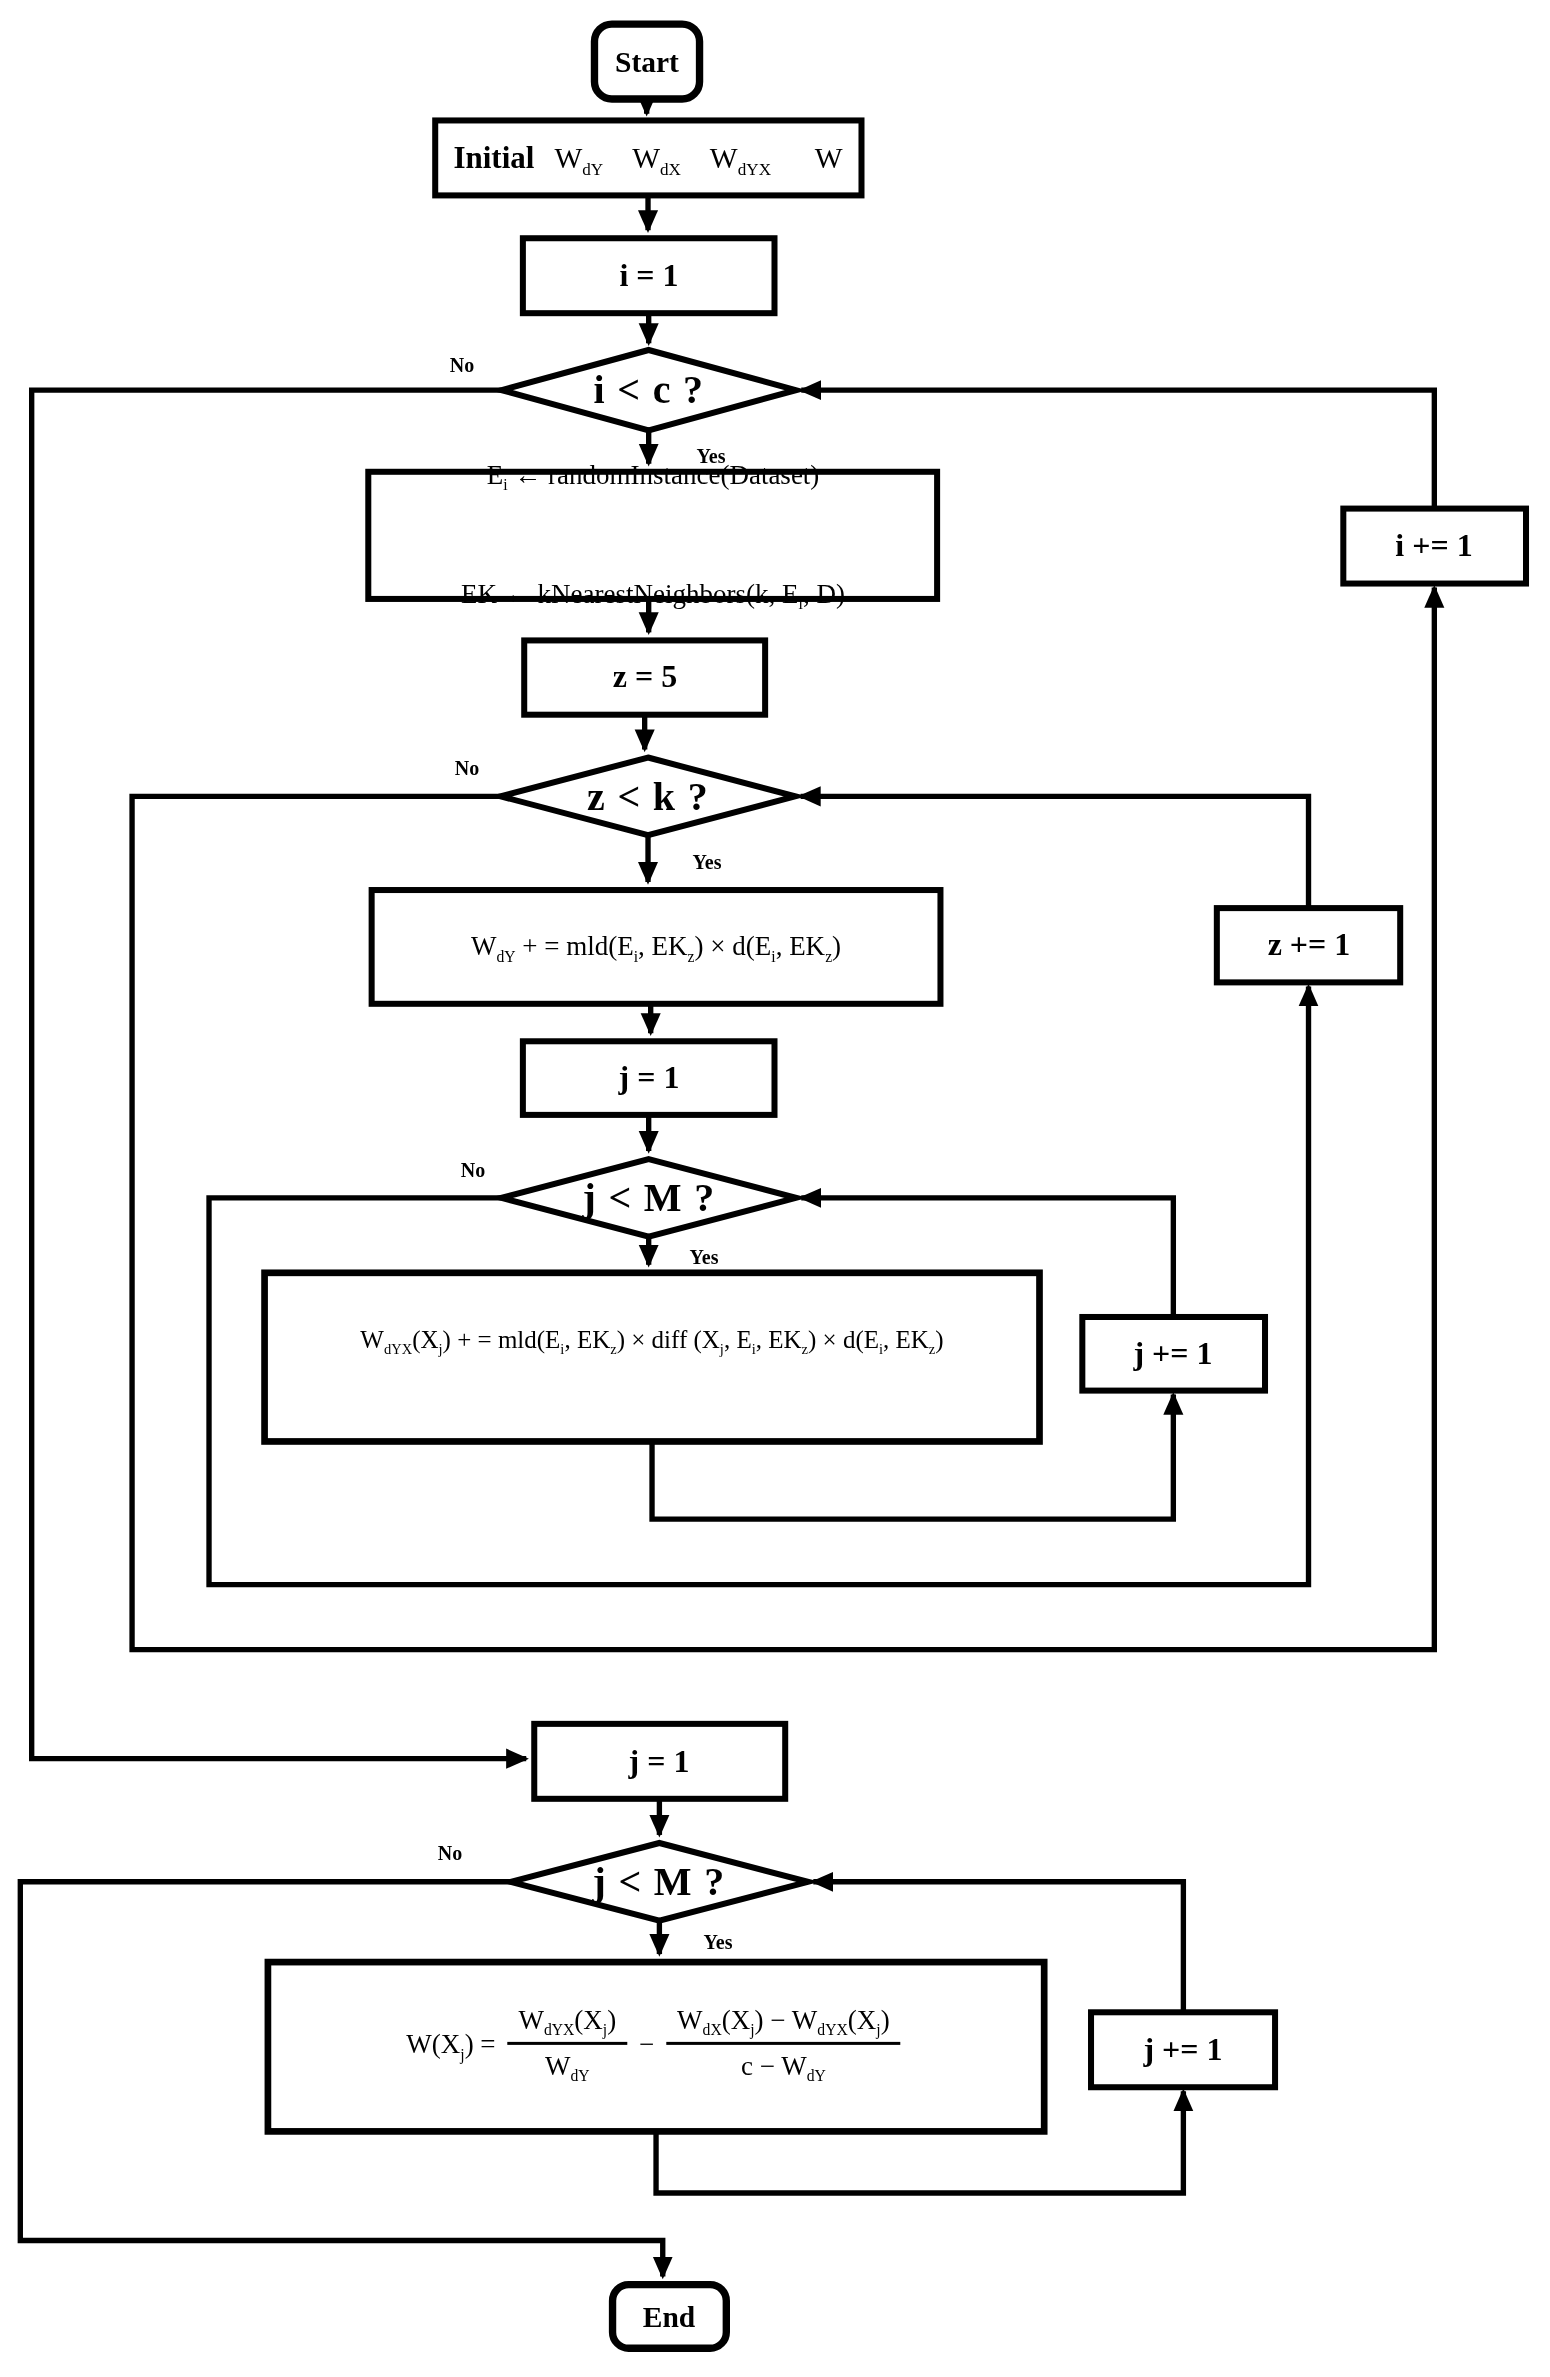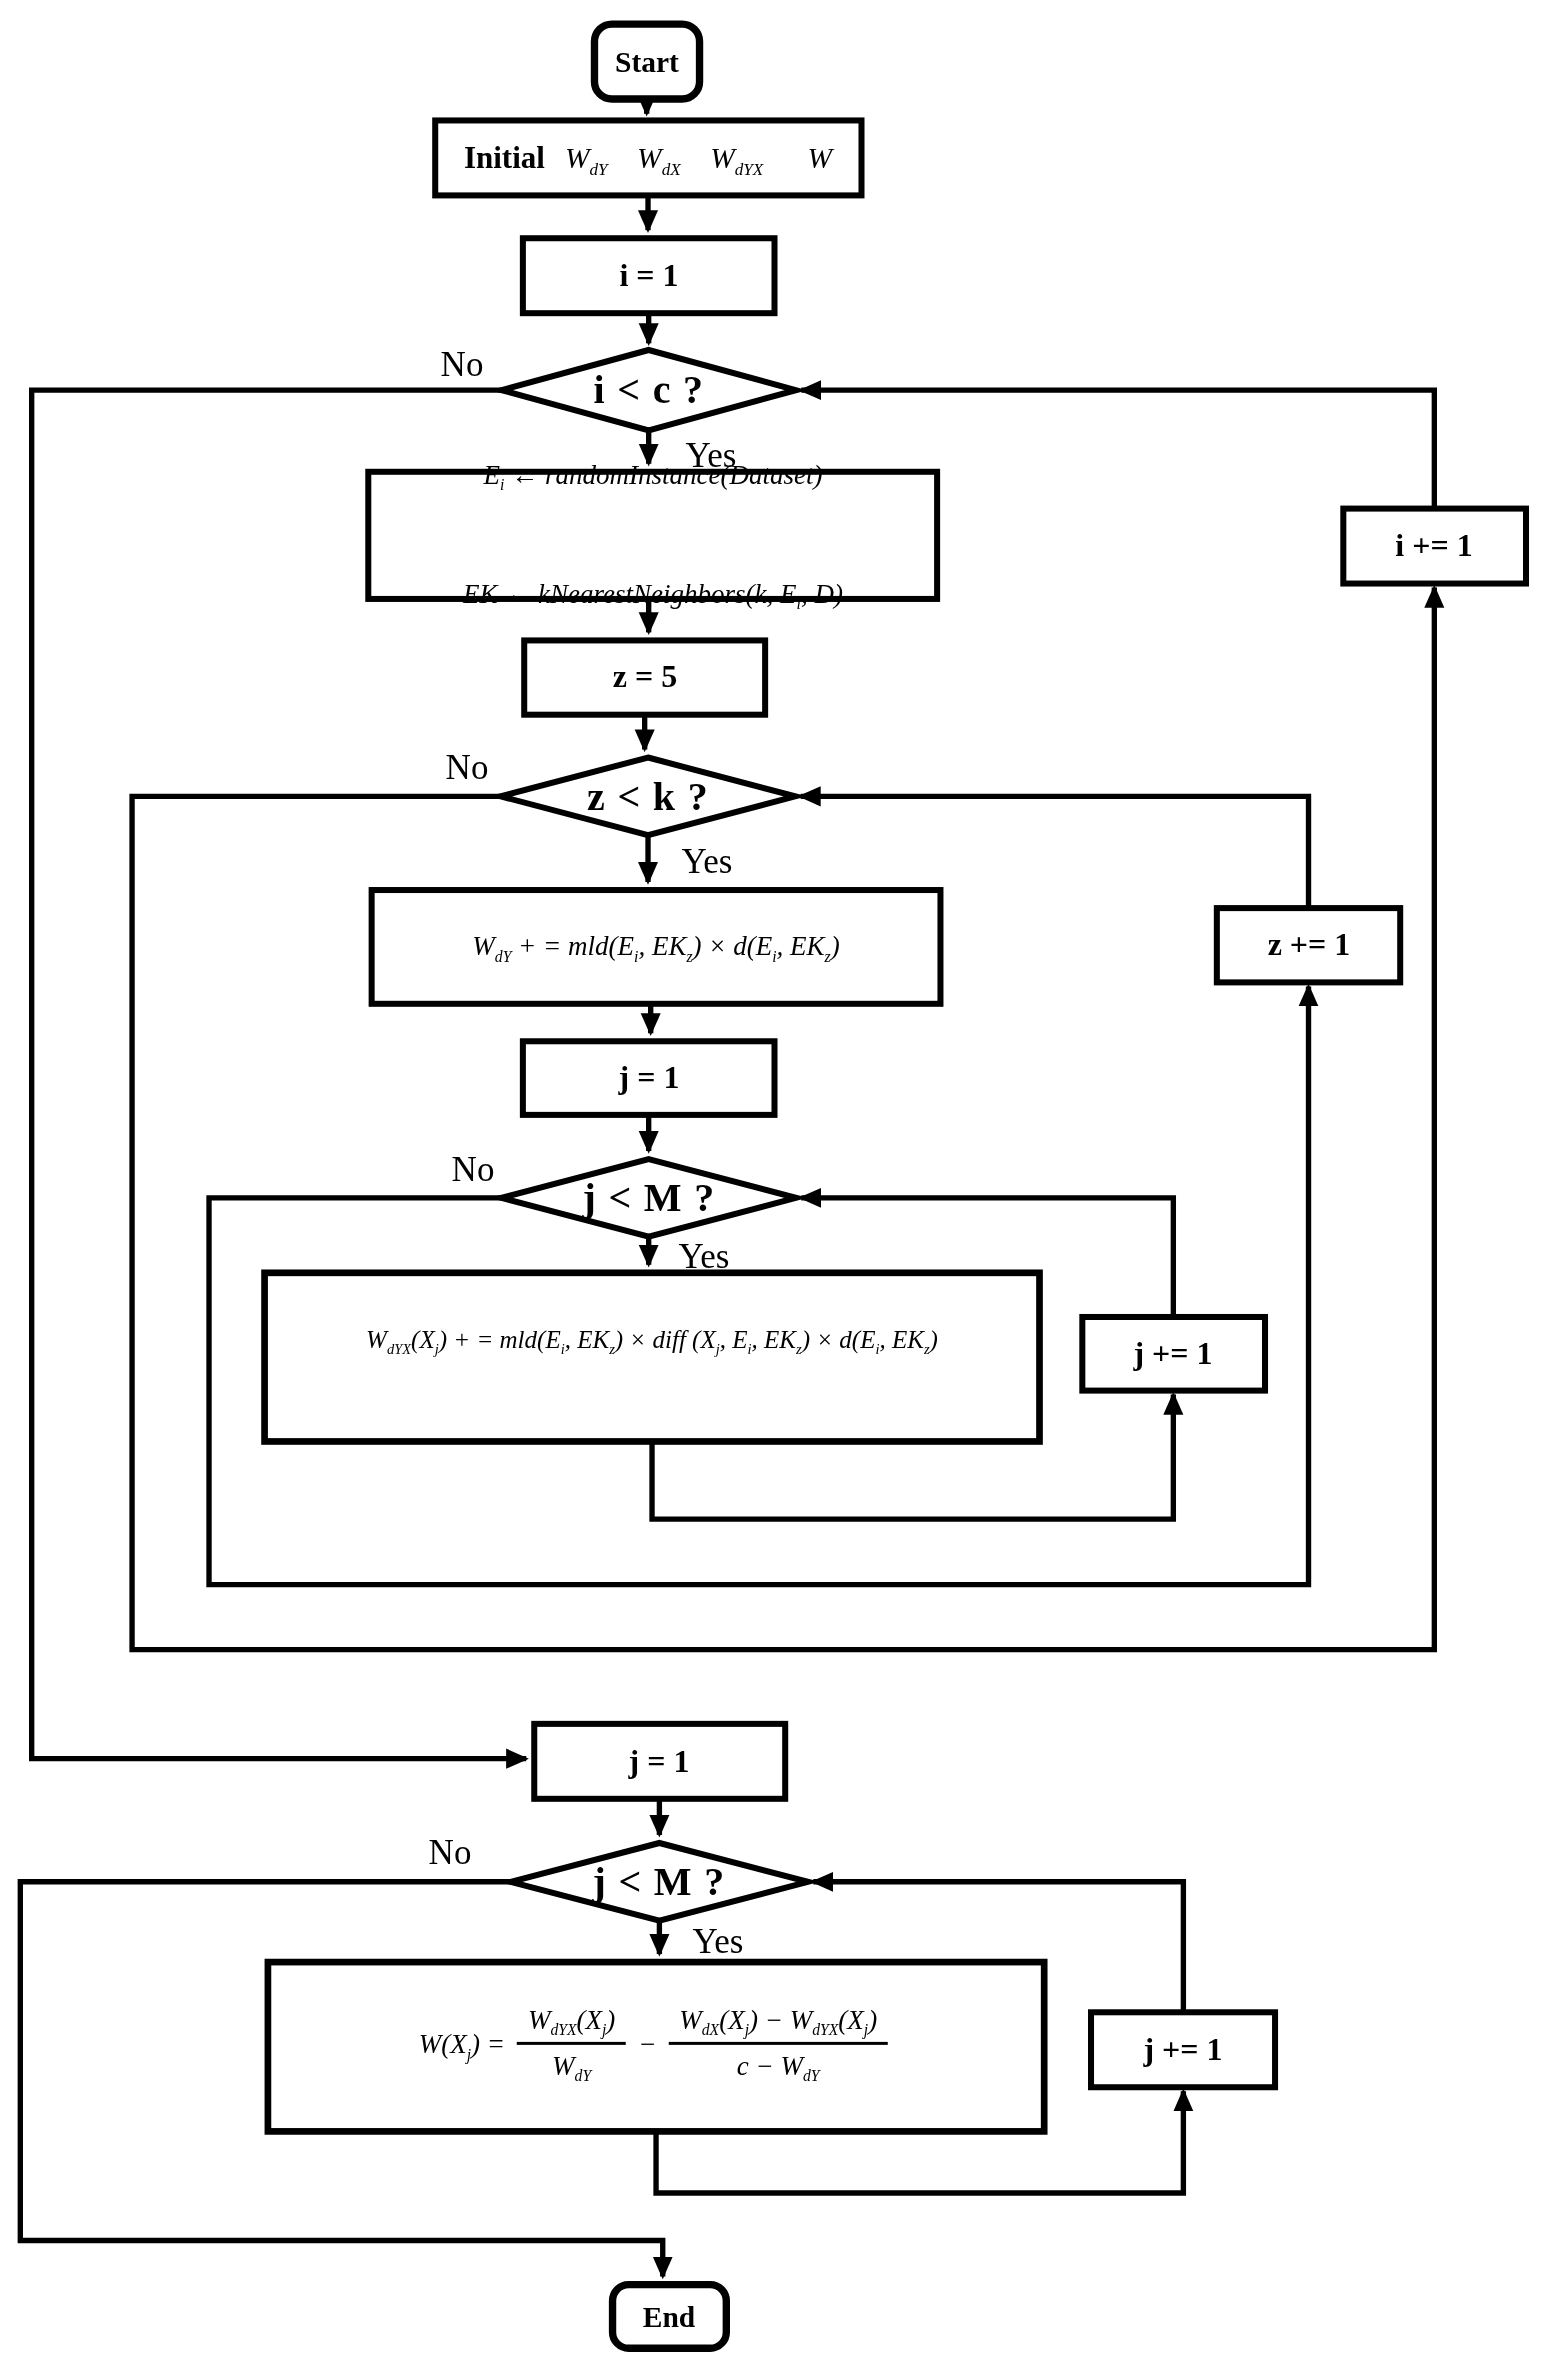--- a/index.html
+++ b/index.html
@@ -13,26 +13,26 @@
   }
   .canvas svg { position:absolute; left:0; top:0; }
   .lbl {
     position:absolute;
     transform:translate(-50%,-50%);
     white-space:pre;
     text-align:center;
     color:#000;
     line-height:1.1;
   }
-  .edge  { font-size:35px; font-weight:400;text-align:right; }
+  .edge  { font-size:20px; font-weight:700;text-align:right; }
   .term  { font-size:29.5px; font-weight:700; }           
   .stmt  { font-size:32px; font-weight:700; }           
   .cond  { font-size:40px; font-weight:700; letter-spacing:1.3px; } 
   .kw    { font-size:31px; font-weight:700; padding-right:20px; font-style:normal; }
-  .math  { font-style:italic; font-weight:400; }
+  .math  { font-weight:400; }
   .m44 { font-size:29.5px; }
   .m40 { font-size:27px; }
   .m37 { font-size:25px; }
   .mline { display:block; }
   .gap44 > .mline:first-child { margin-bottom:29.5px; }
   .gap52 > .mline:first-child { margin-bottom:35px; }
   sub { font-size:0.58em; line-height:0; }
   .frac { display:inline-block; vertical-align:middle; text-align:center; margin:0 5.4px; transform:translateY(-0.12em); }
   .fnum { display:block; padding:0 10.7px 6.7px; }
   .fden { display:block; border-top:3.3px solid #000; padding:6.7px 10.7px 0; }

